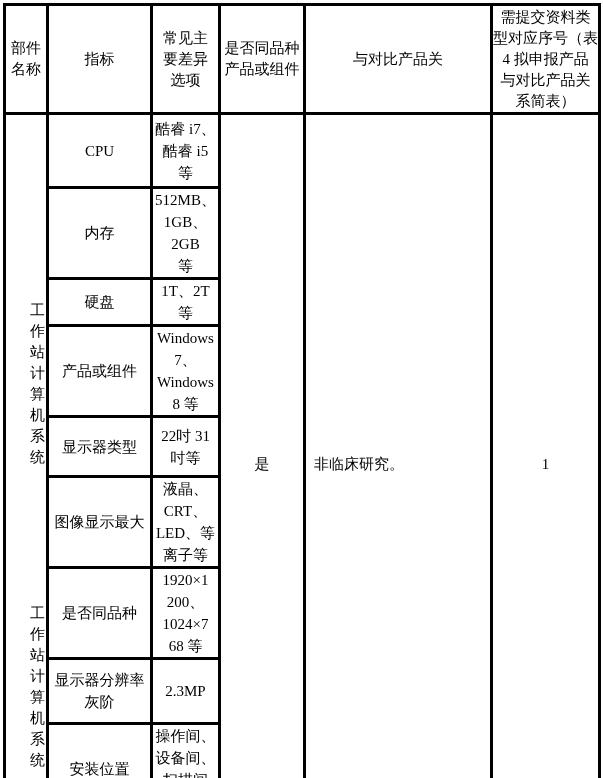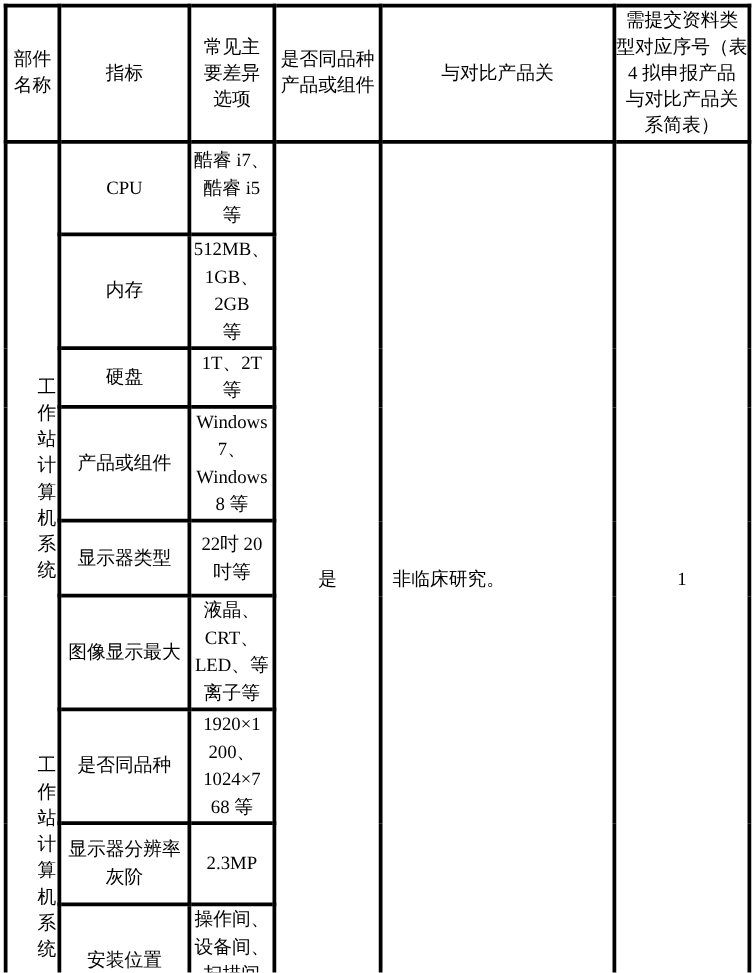--- a/index.html
+++ b/index.html
@@ -142,21 +142,21 @@
     </tr>
     <tr class="r4">
       <td>产品或组件</td>
       <td>Windows
 7、
 Windows
 8 等</td>
     </tr>
     <tr class="r5">
       <td>显示器类型</td>
-      <td>22吋 20
+      <td>22吋 31
 吋等</td>
     </tr>
     <tr class="r6">
       <td>图像显示最大</td>
       <td>液晶、
 CRT、
 LED、等
 离子等</td>
     </tr>
     <tr class="r7">

